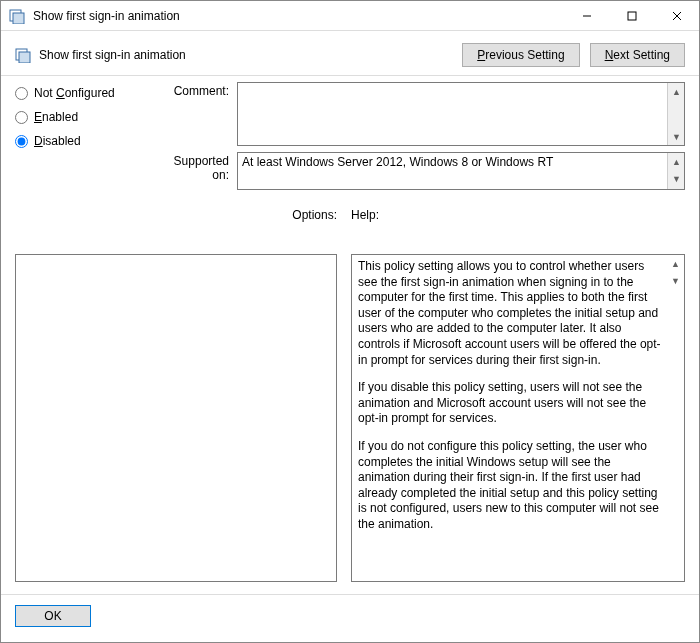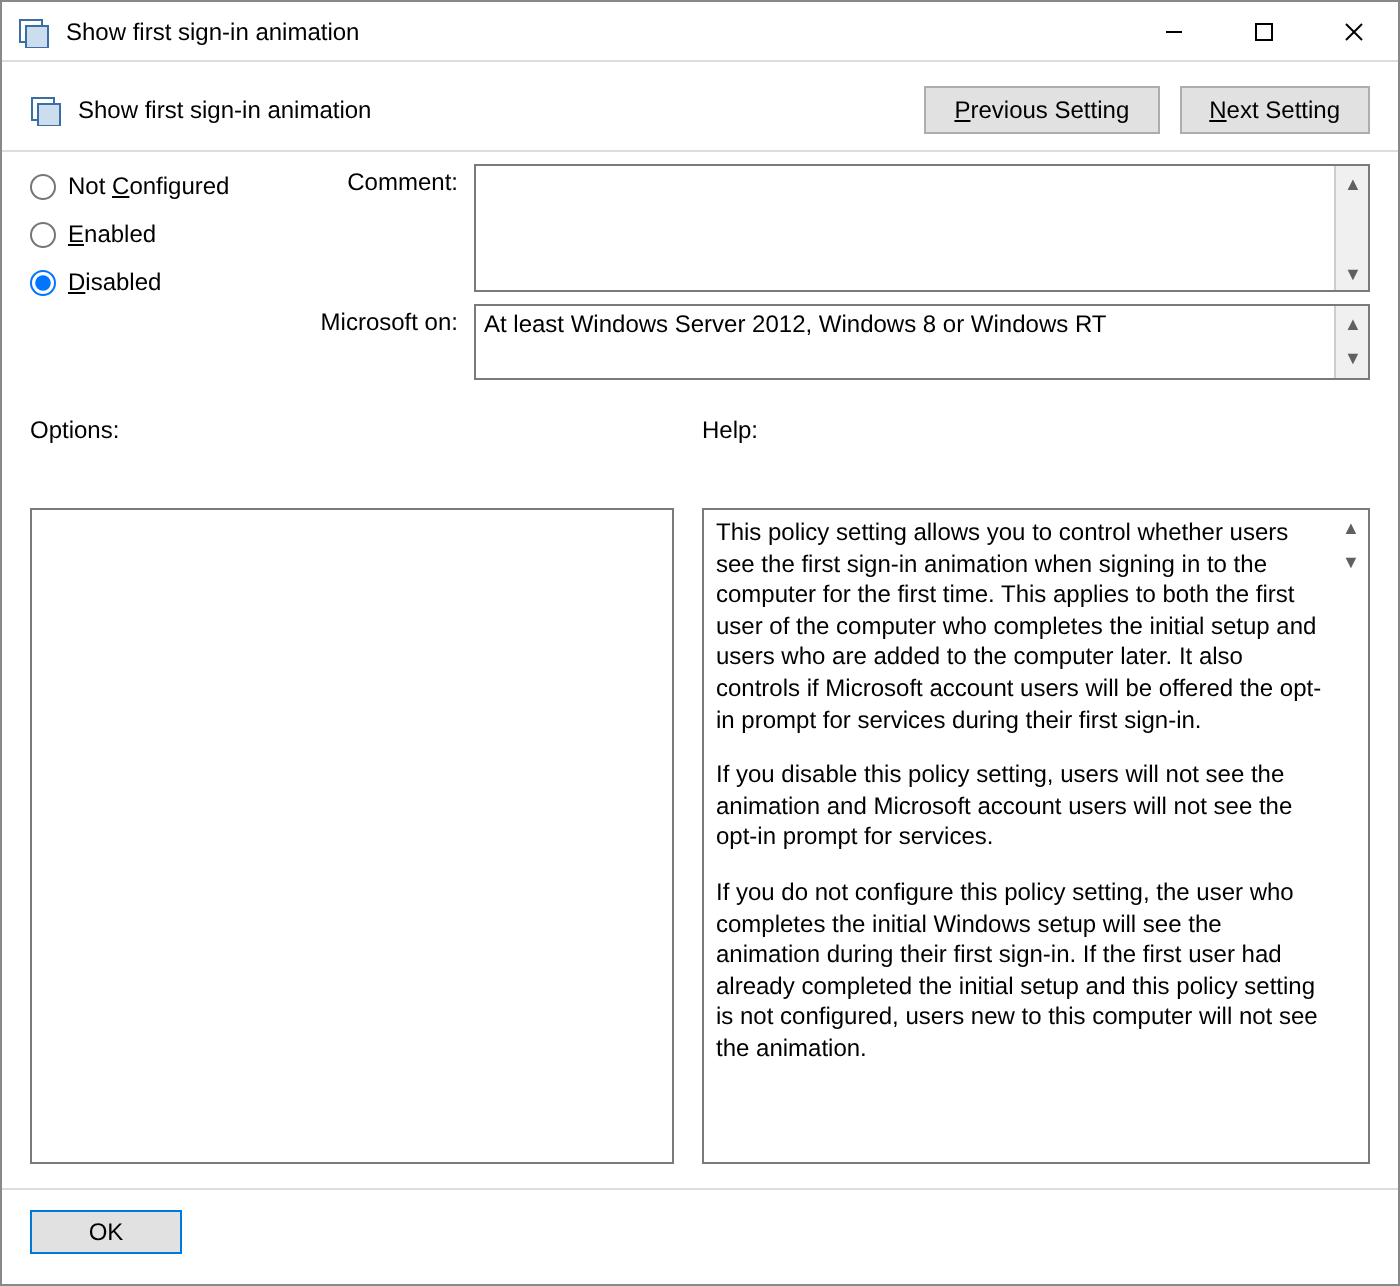--- a/index.html
+++ b/index.html
@@ -22,21 +22,21 @@
 .field-row { display: flex; align-items: flex-start; margin-bottom: 6px; }
 .field-label { width: 78px; text-align: right; padding-right: 8px; padding-top: 2px; }
 .scrollbox { flex: 1; border: 1px solid #7a7a7a; background: #fff; position: relative; display:flex;}
 .scrollbox .sbtext { flex:1; padding: 2px 4px; overflow:hidden;}
 .scrollbox .sbbar { width: 17px; border-left: 1px solid #cdcdcd; background: #f0f0f0; display:flex; flex-direction:column;}
 .sbbar .arrow { width:17px; height:17px; display:flex;align-items:center;justify-content:center; color:#606060; font-size:9px;}
 .sbbar .track { flex:1; }
 .comment-box { height: 64px; }
 .support-box { height: 38px; }
 .mid-labels { display: flex; padding: 10px 14px 4px 14px; gap: 14px; }
-.mid-labels .col1 { width: 322px; } 
+.mid-labels .col1 { width: 322px; text-align: right; } 
 .panels { display: flex; padding: 0 14px; gap: 14px; margin-top: 28px; }
 .panel { border: 1px solid #7a7a7a; background: #fff; height: 328px; position:relative; display:flex;}
 .panel .ptext { flex:1; padding: 4px 6px; overflow:hidden; line-height:1.3;}
 .panel .ptext p { margin-bottom: 12px; }
 .panel1 { width: 322px; }
 .panel2 { flex: 1; }
 .bottom { border-top: 1px solid #ddd; padding: 10px 14px; display: flex; justify-content: flex-end; gap: 24px; margin-top:12px;flex-direction:column;}
 .bottom .btn { width: 76px; padding: 3px 0; text-align:center; border: 1px solid #adadad; background: #e1e1e1; }
 .bottom .btn.default { border: 1px solid #0078d7; }
 .bottom .btn u { text-decoration: underline; }
@@ -103,21 +103,21 @@
       <div class="scrollbox comment-box">
         <div class="sbtext"></div>
         <div class="sbbar">
           <div class="arrow">▲</div>
           <div class="track"></div>
           <div class="arrow">▼</div>
         </div>
       </div>
     </div>
     <div class="field-row">
-      <div class="field-label">Microsoft on:</div>
+      <div class="field-label">Supported on:</div>
       <div class="scrollbox support-box">
         <div class="sbtext">At least Windows Server 2012, Windows 8 or Windows RT</div>
         <div class="sbbar">
           <div class="arrow">▲</div>
           <div class="arrow">▼</div>
         </div>
       </div>
     </div>
   </div>
 </div>

